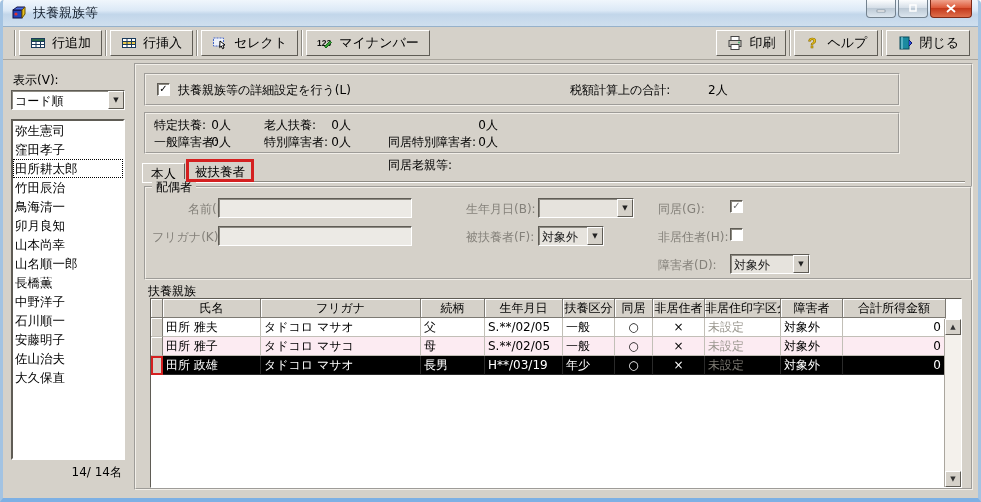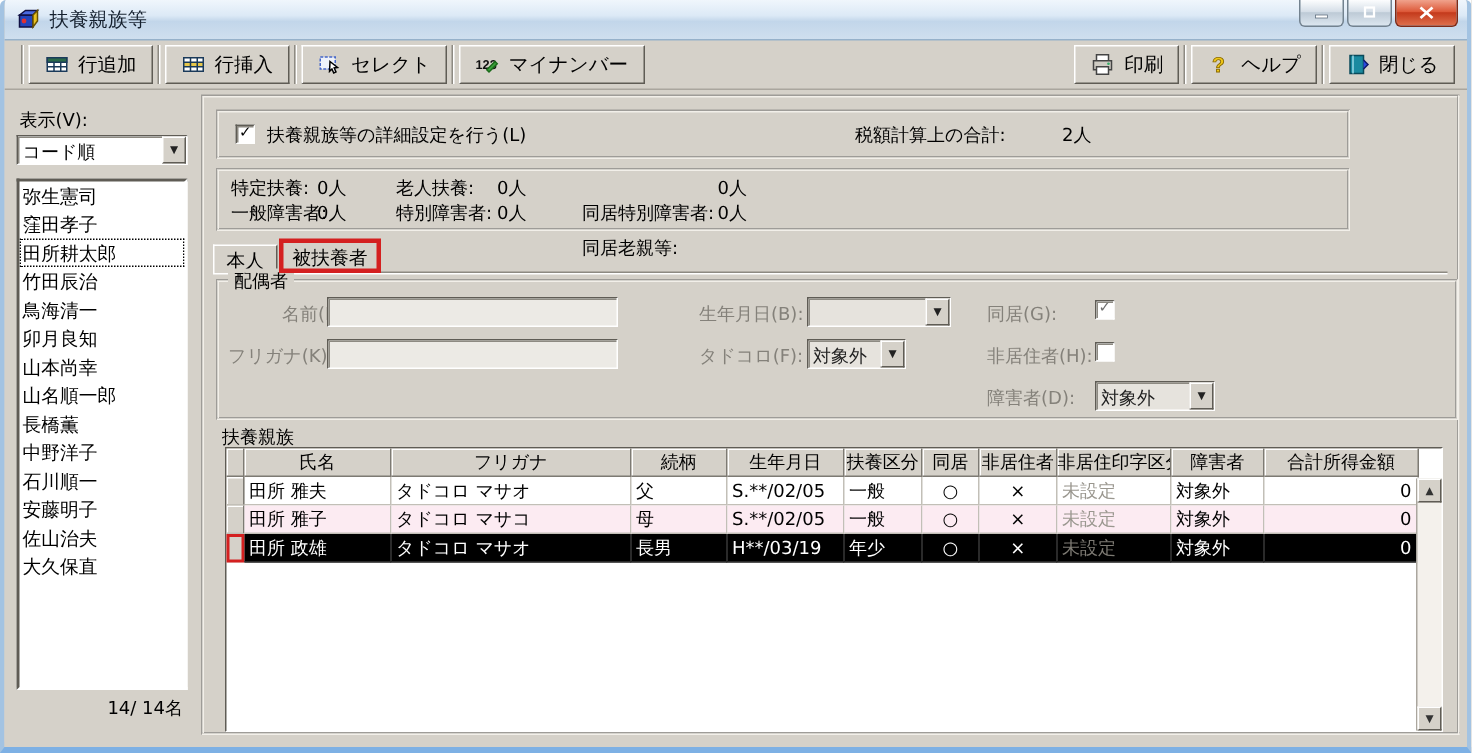--- a/index.html
+++ b/index.html
@@ -329,21 +329,21 @@
               <span>▼</span>
             </span>
         </div>
         <span class="abs dlabel" style="left:512px; top:13px;">同居(G):</span>
         <span class="chk gray" style="left:584px; top:12px;">
             <span class="mark">✓</span>
           </span>
 
         <span class="abs dlabel" style="left:6px; top:41px;">フリガナ(K):</span>
         <span class="dinput" style="left:72px; top:38px; width:194px;"></span>
-        <span class="abs dlabel" style="left:320px; top:41px;">タドコロ(F):</span>
+        <span class="abs dlabel" style="left:320px; top:41px;">被扶養者(F):</span>
         <div class="combo dcombo" style="left:392px; top:38px; width:66px; height:20px;">
           <span class="val">対象外</span>
           <span class="btn">
               <span>▼</span>
             </span>
         </div>
         <span class="abs dlabel" style="left:512px; top:41px;">非居住者(H):</span>
         <span class="chk" style="left:584px; top:40px;"></span>
 
         <span class="abs dlabel" style="left:512px; top:69px;">障害者(D):</span>

